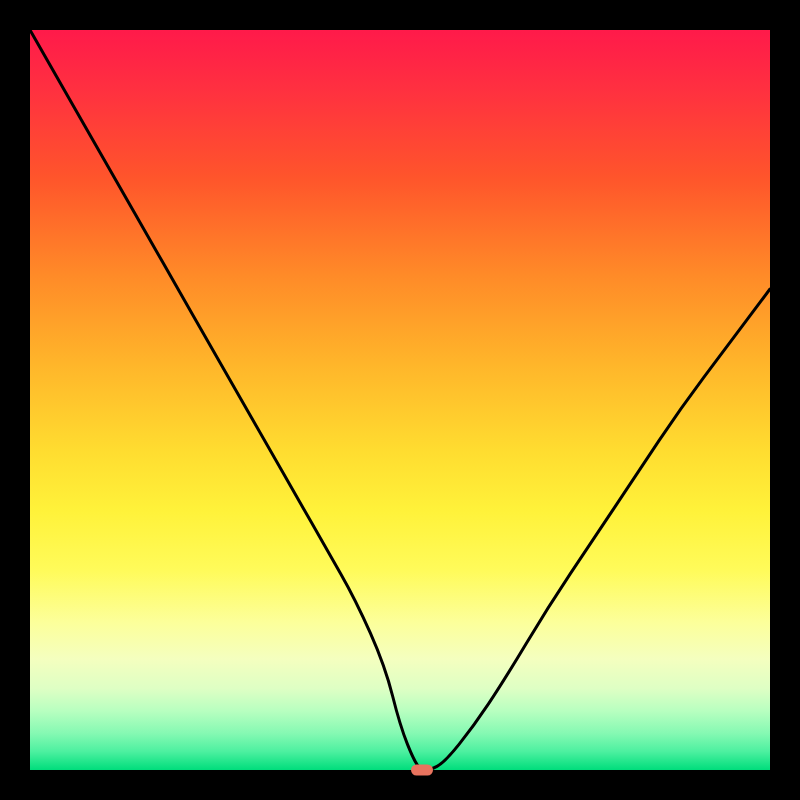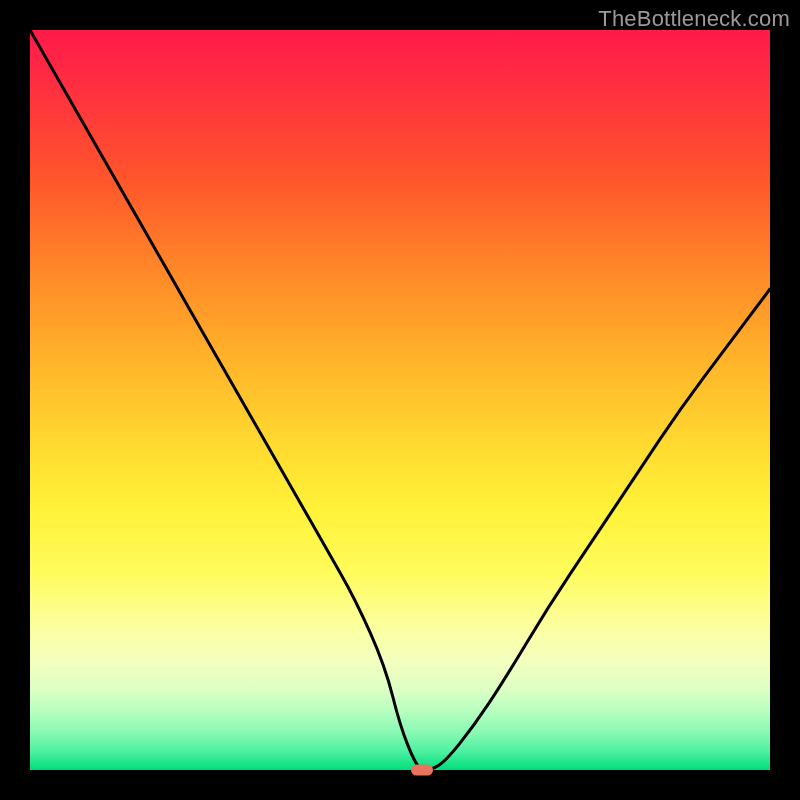--- a/index.html
+++ b/index.html
@@ -67,20 +67,19 @@
     font-size: 22px;
     color: #9a9a9a;
     letter-spacing: 0.2px;
     user-select: none;
   }
 </style>
 </head>
 <body>
 
 <div class="chart-container">
-  <div class="watermark">TheBottleneck.com</div>
   <div class="plot-area">
     <svg class="curve" viewBox="0 0 740 740" preserveAspectRatio="none">
       <path id="curve-path" d="M 0.00 0.00 Q 29.60 51.80 44.40 77.70 Q 59.20 103.60 74.00 129.50 Q 88.80 155.40 103.60 181.30 Q 118.40 207.20 133.20 233.10 Q 148.00 259.00 162.80 284.90 Q 177.60 310.80 192.40 336.70 Q 207.20 362.60 222.00 388.50 Q 236.80 414.40 251.60 440.30 Q 266.40 466.20 281.20 492.10 Q 296.00 518.00 310.80 543.90 Q 325.60 569.80 340.40 603.10 Q 355.20 636.40 362.60 666.00 Q 370.00 695.60 377.40 714.10 Q 384.80 732.60 388.50 736.30 Q 392.20 740.00 395.90 740.00 Q 399.60 740.00 407.00 736.30 Q 414.40 732.60 429.20 714.10 Q 444.00 695.60 458.80 673.40 Q 473.60 651.20 495.80 614.20 Q 518.00 577.20 540.20 543.90 Q 562.40 510.60 584.60 477.30 Q 606.80 444.00 629.00 410.70 Q 651.20 377.40 673.40 347.80 Q 695.60 318.20 717.80 288.60 L 740.00 259.00" fill="none" stroke-width="3" stroke-linecap="round" stroke-linejoin="round" stroke="#000000"></path>
     </svg>
     <div id="marker" class="marker" style="left: 392.2px; top: 740px; background: rgb(232, 115, 94);"></div>
   </div>
 </div>
 
 </body></html>

